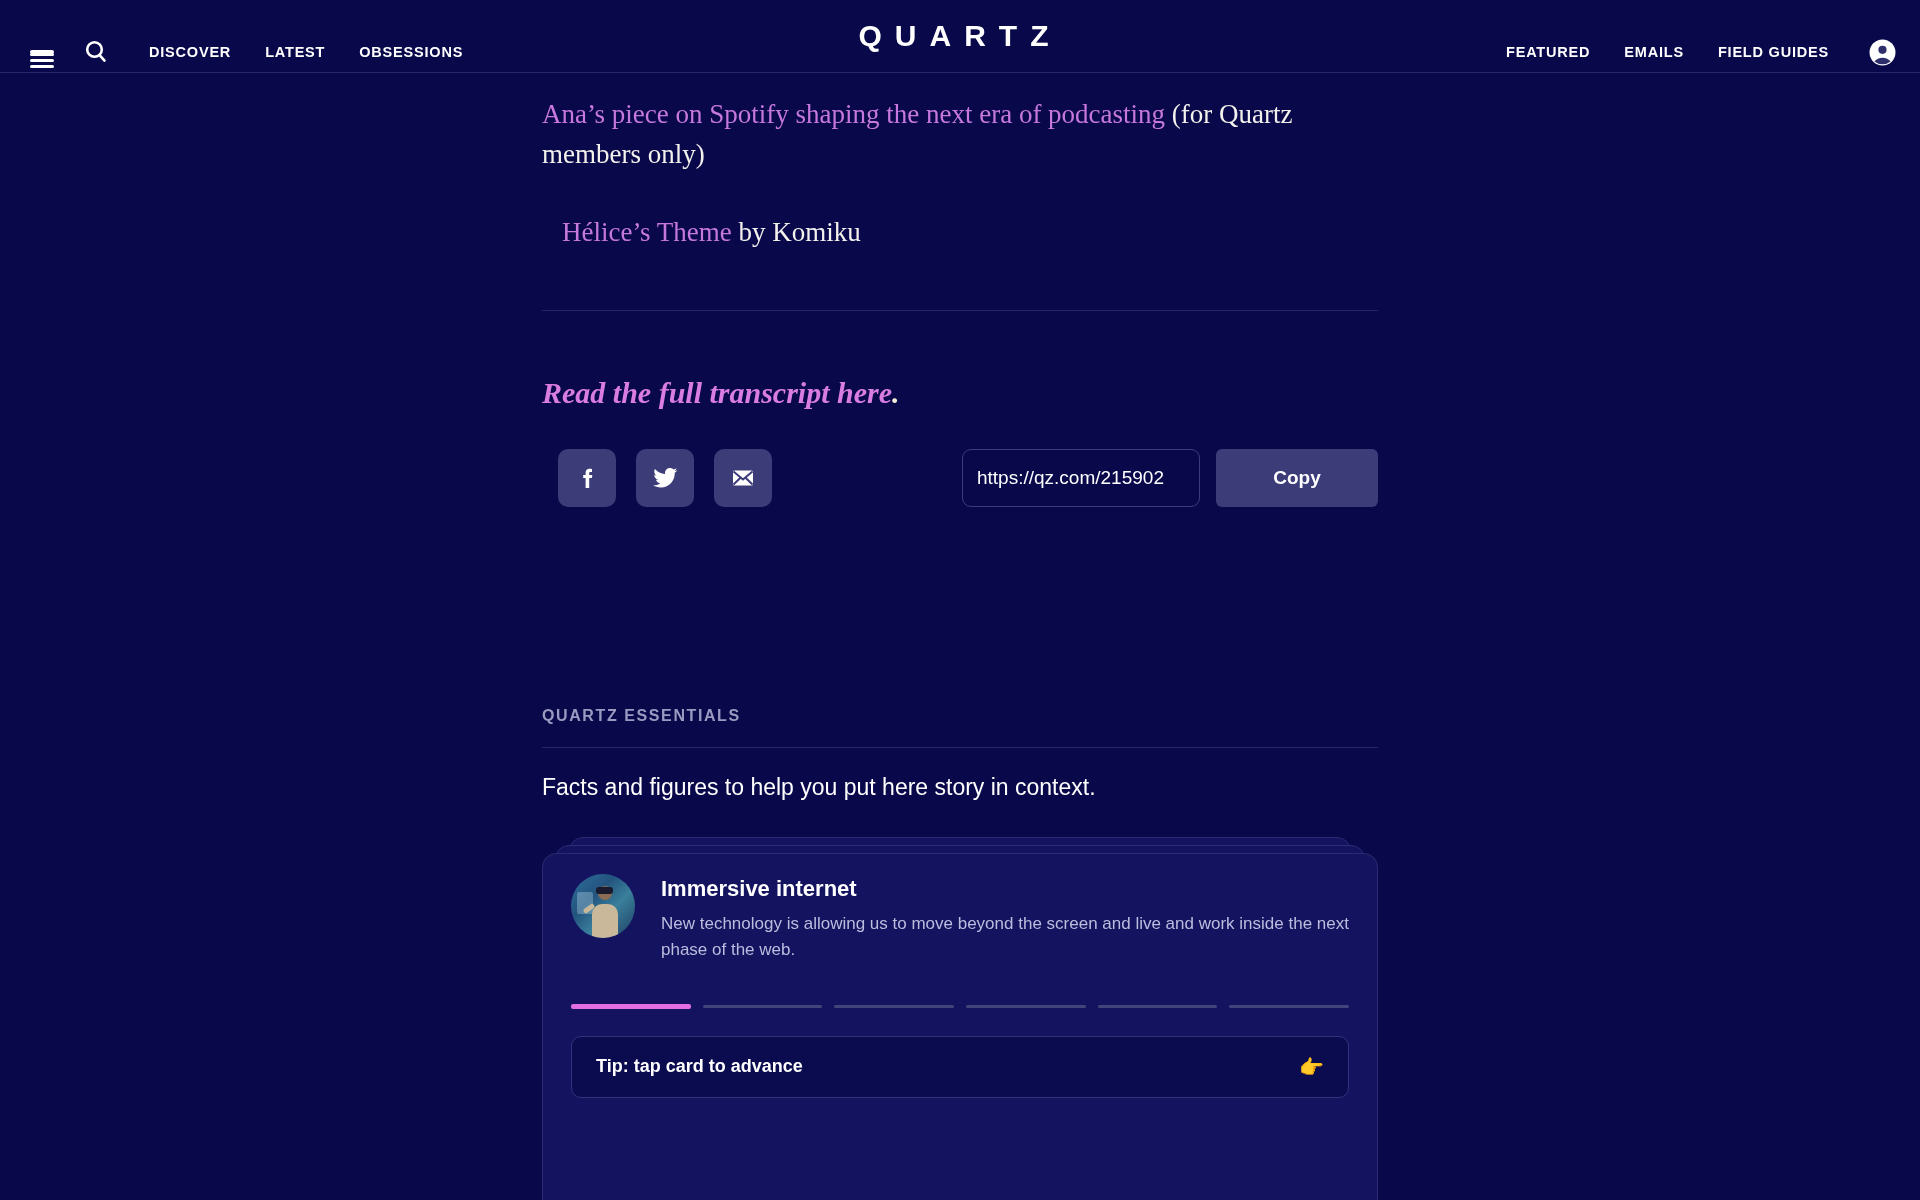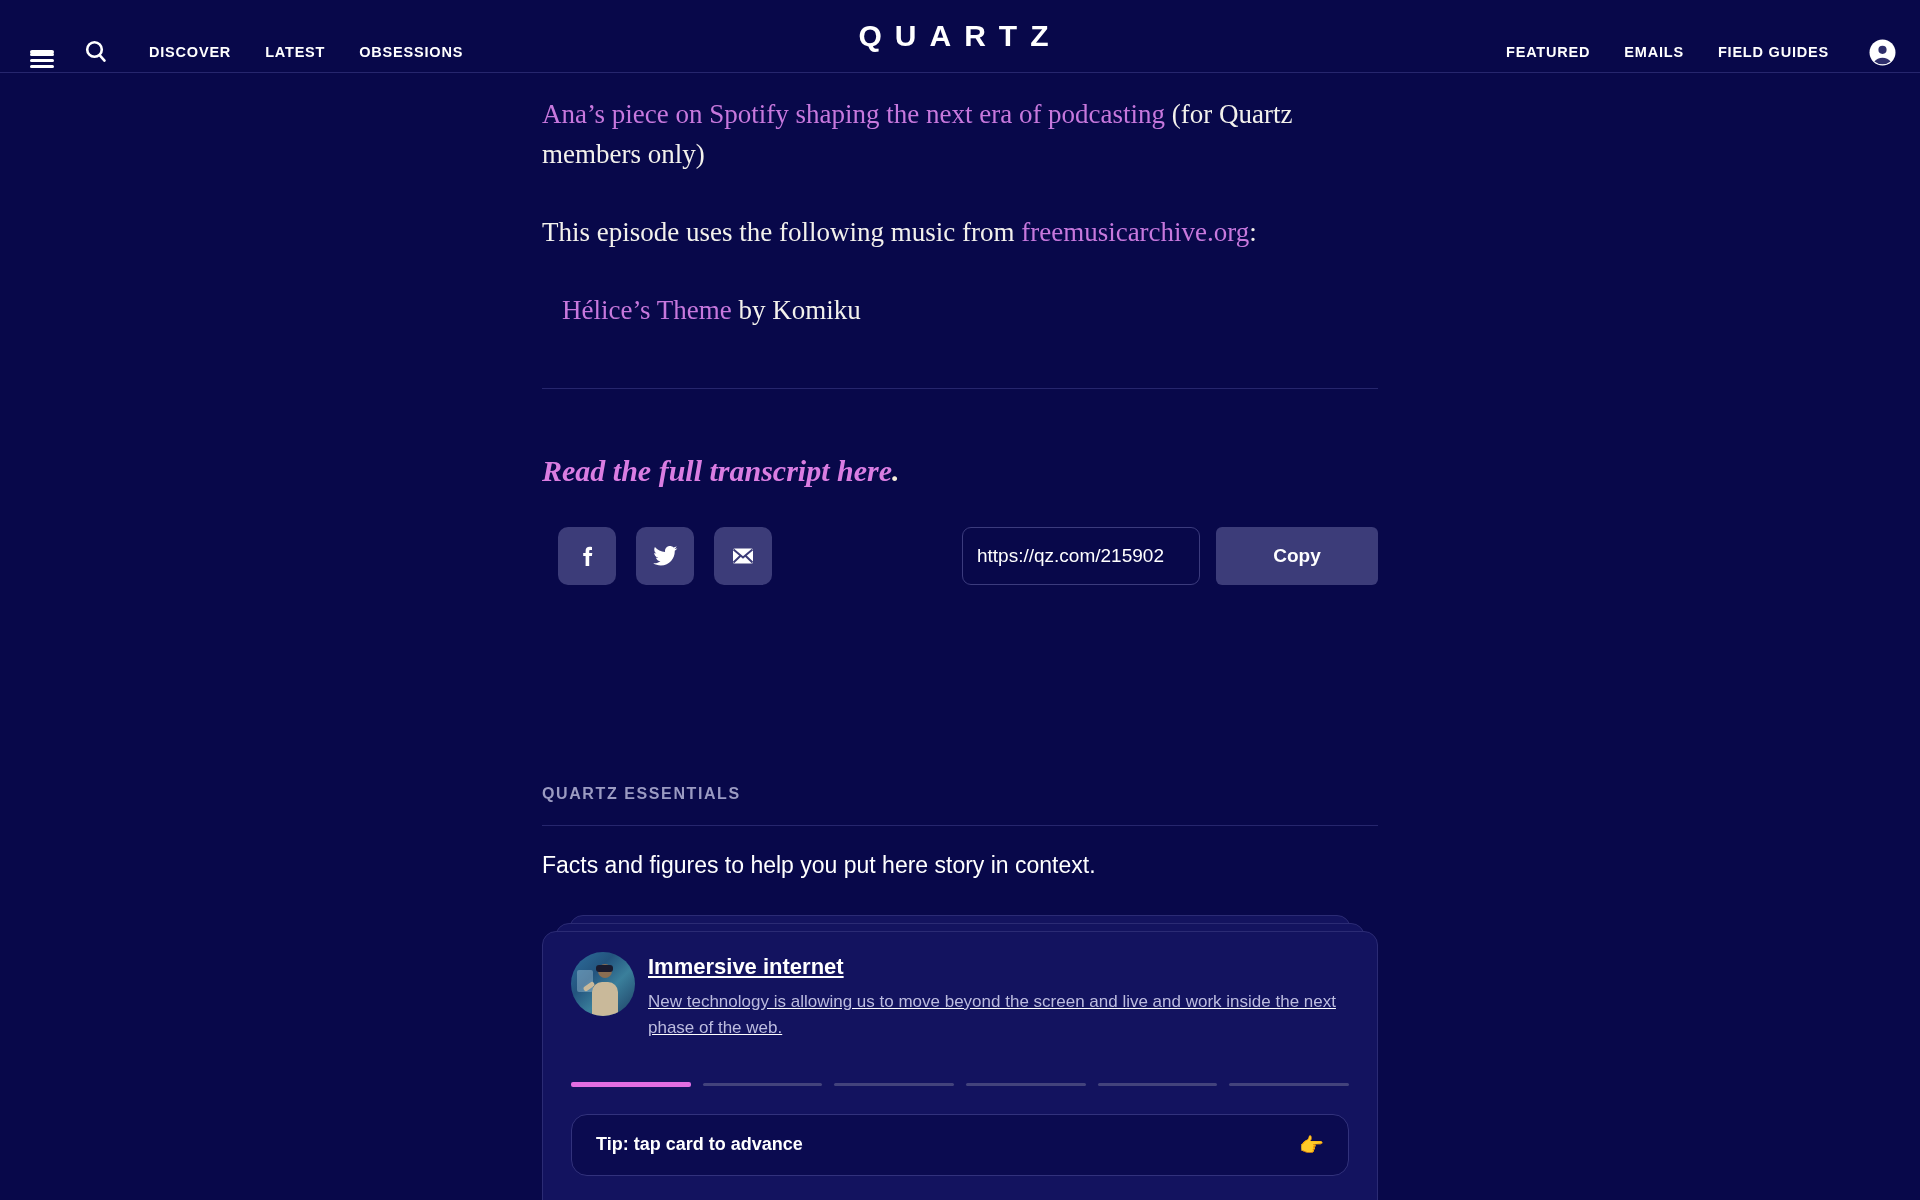--- a/index.html
+++ b/index.html
@@ -74,39 +74,39 @@
   .card-wrap { position:relative; margin-top:52px; }
   .deck { position:absolute; left:0; right:0; height:44px; border-radius:14px;
           background: var(--card-bg, #13135f); border:1px solid var(--card-border, #2b2b74); }
   .deck.d1 { top:-16px; left:27px; right:27px; }
   .deck.d2 { top:-8px;  left:13px; right:13px; }
   .card {
     position:relative; border-radius:14px; height:430px;
     background: var(--card-bg, #13135f); border:1px solid var(--card-border, #2b2b74);
     padding:20px 28px; cursor:pointer;
   }
-  .card-head { display:flex; gap:13px;text-decoration:underline; }
+  .card-head { display:flex; gap:26px; }
   .avatar {
     width:64px; height:64px; border-radius:50%; flex:0 0 64px; overflow:hidden; position:relative;
     background: linear-gradient(135deg,#2e6f9e 0%, #23547e 35%, #3a7f9b 60%, #1d3e63 100%);
   }
   .avatar .panel { position:absolute; left:6px; top:18px; width:16px; height:22px; background:rgba(190,220,235,.35); border-radius:2px; }
   .avatar .body { position:absolute; left:21px; top:30px; width:26px; height:36px; background:#c9b99a; border-radius:10px 10px 0 0; }
   .avatar .head { position:absolute; left:27px; top:12px; width:14px; height:14px; background:#8a6d52; border-radius:50%; }
   .avatar .headset { position:absolute; left:25px; top:13px; width:17px; height:7px; background:#1a1a2e; border-radius:3px; }
   .avatar .arm { position:absolute; left:12px; top:32px; width:12px; height:5px; background:#c9b99a; border-radius:3px; transform:rotate(-35deg); }
   .card-title { font-size:22px; font-weight:700; color:#fff; margin-top:2px; }
   .card-desc { margin-top:9px; font-size:17px; line-height:1.55; color: var(--desc, #bcbcdf); max-width:702px; }
 
   .progress { display:flex; gap:12px; align-items:center; margin-top:40px; }
   .seg { flex:1; height:3px; border-radius:2px; background: var(--progress-off, #43437c); }
   .seg.active { height:5px; background: var(--progress-on, #e36ee3); }
 
   .tip-bar {
-    margin-top:27px; height:62px; border-radius:16px;
+    margin-top:27px; height:62px; border-radius:10px;
     border:1px solid var(--tip-border, #32327c);
     background: var(--tip-bg, #0b0b50);
     display:flex; align-items:center; padding:0 24px; cursor:pointer;
   }
   .tip-text { font-size:18px; font-weight:700; color:#fff; }
   .tip-emoji { margin-left:auto; font-size:20px; }
 </style>
 </head>
 <body>
 
@@ -148,23 +148,20 @@
   </div>
 </header>
 
 <main class="content">
 
   <p class="serif p1">
     <a class="plink">Ana’s piece on Spotify shaping the next era of podcasting</a><span> (for Quartz</span><br>
     <span>members only)</span>
   </p>
 
-  <p class="serif p2">
-    <span>This episode uses the following music from </span><a class="plink">freemusicarchive.org</a><span>:</span>
-  </p>
 
   <p class="serif p3">
     <a class="plink">Hélice’s Theme</a><span> by Komiku</span>
   </p>
 
   <hr class="divider">
 
   <p class="transcript">
     <a>Read the full transcript here</a><span class="dot">.</span>
   </p>

